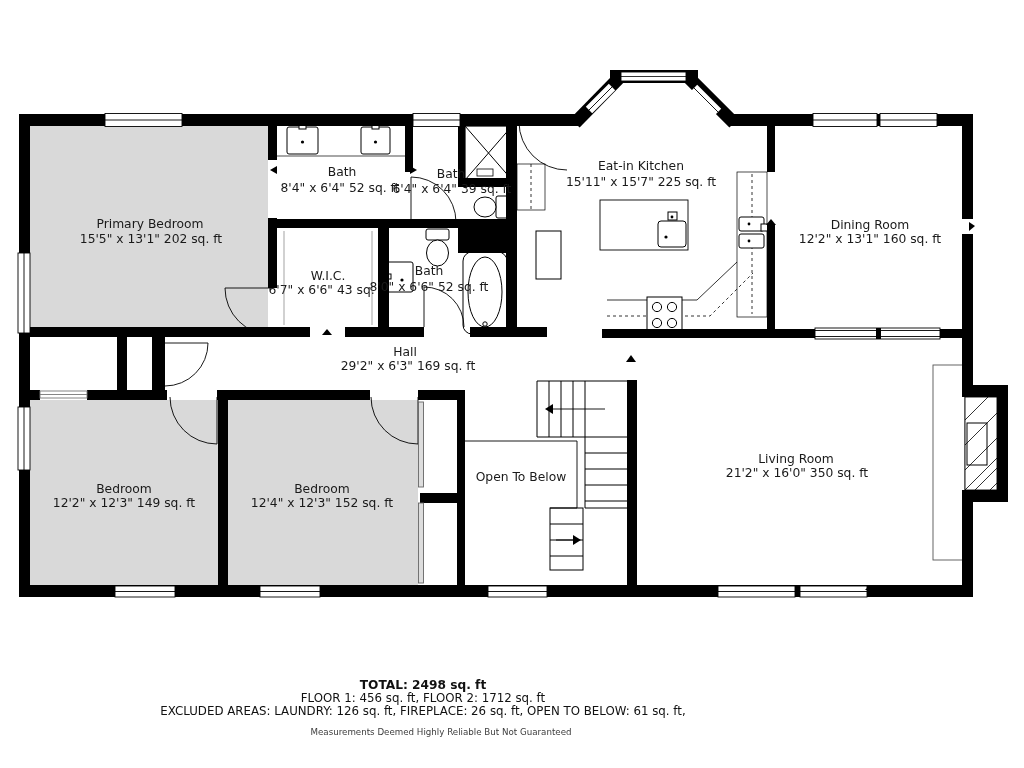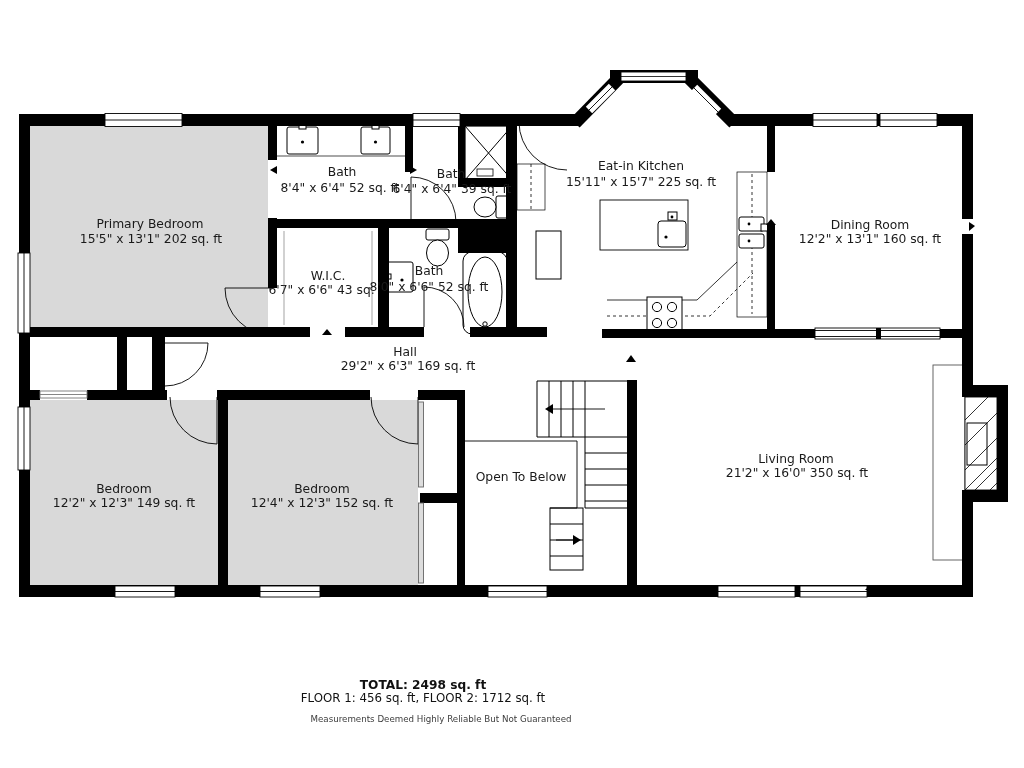--- a/index.html
+++ b/index.html
@@ -306,15 +306,16 @@
     <text class="room-name" x="521" y="481" text-anchor="middle">Open To Below</text>
 
     <text class="room-name" x="796" y="463" text-anchor="middle">Living Room</text>
     <text class="room-dims" x="797" y="477" text-anchor="middle">21'2" x 16'0" 350 sq. ft</text>
   </g>
 </svg>
 
 <div id="summary">
   <div class="line total">TOTAL: 2498 sq. ft</div>
   <div class="line">FLOOR 1: 456 sq. ft, FLOOR 2: 1712 sq. ft</div>
+  <div class="line">EXCLUDED AREAS: LAUNDRY: 126 sq. ft, FIREPLACE: 26 sq. ft, OPEN TO BELOW: 61 sq. ft,</div>
   <div class="disclaimer">Measurements Deemed Highly Reliable But Not Guaranteed</div>
 </div>
 </div>
 
 </body></html>

